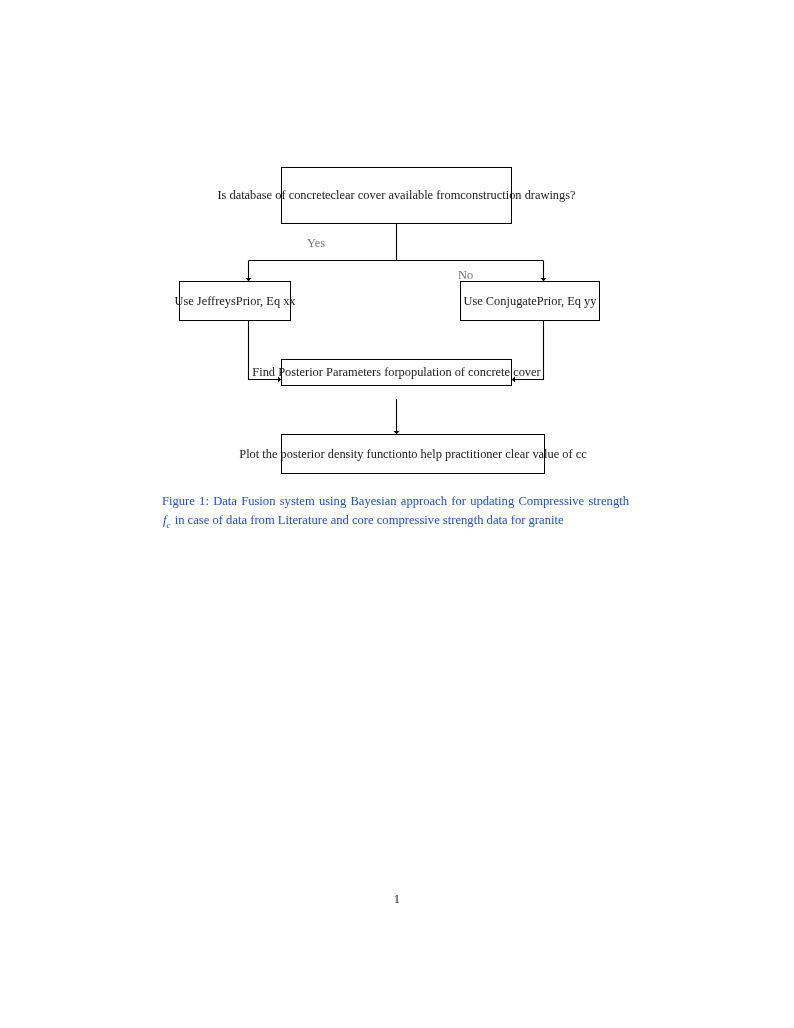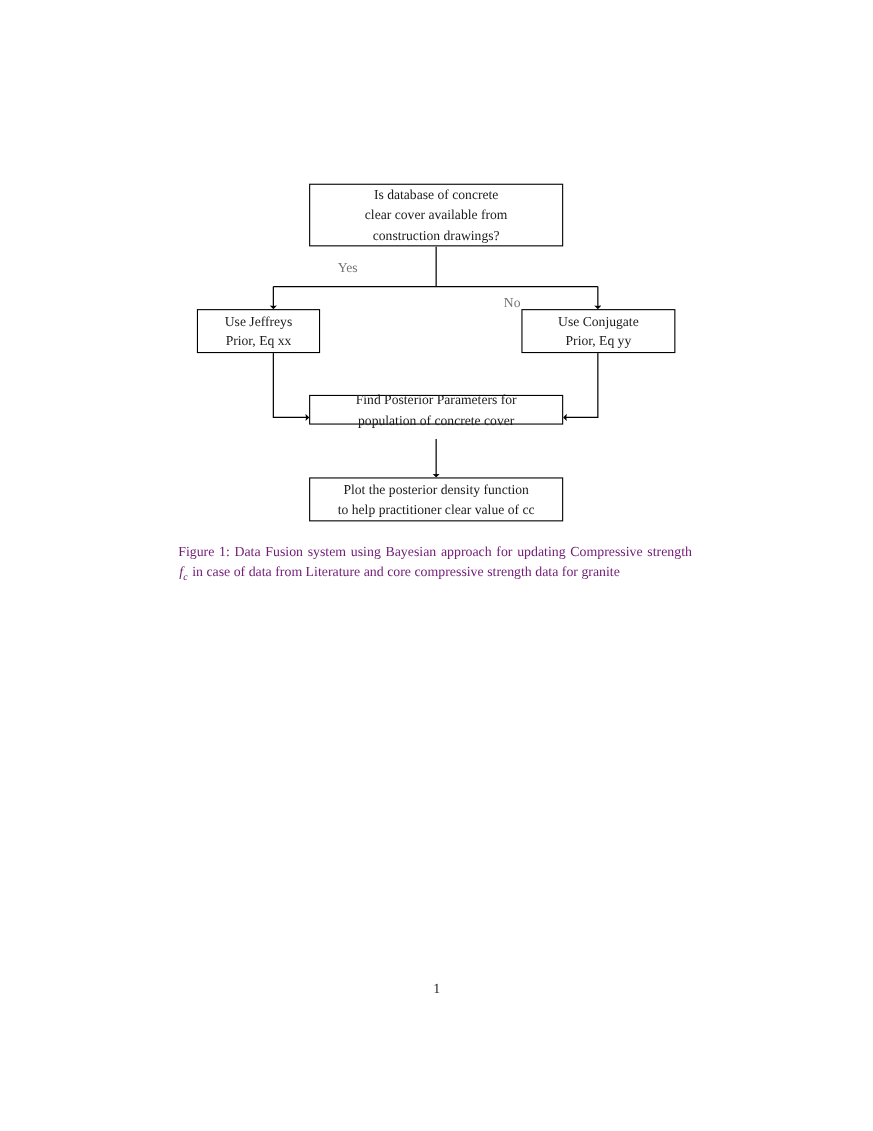--- a/index.html
+++ b/index.html
@@ -31,55 +31,55 @@
     top: 0;
     width: 794px;
     height: 490px;
   }
   .node {
     position: absolute;
     box-sizing: border-box;
     border: 1px solid #000000;
     background: #ffffff;
     display: flex;
-    flex-direction: column;
+    flex-direction: row;
     align-items: center;
     justify-content: center;
     font-size: 12.4px;
     line-height: 1.47;
     text-align: center;
     color: #1a1a1a;
   }
   .node .line { display: block; white-space: nowrap; }
 
   #node-decision { left: 281px; top: 167px; width: 231px; height: 57px; }
   #node-jeffreys { left: 179px; top: 281px; width: 112px; height: 40px; }
-  #node-conjugate { left: 474px; top: 281px; width: 140px; height: 40px; }
+  #node-conjugate { left: 460px; top: 281px; width: 140px; height: 40px; }
   #node-posterior { left: 281px; top: 359px; width: 231px; height: 27px; }
-  #node-plot { left: 281px; top: 434px; width: 231px; height: 40px; }
+  #node-plot { left: 281px; top: 434px; width: 264px; height: 40px; }
 
   .edge-label {
     position: absolute;
     font-size: 12.4px;
     color: #737373;
     white-space: nowrap;
   }
   #label-yes { left: 307px; top: 236px; }
   #label-no  { left: 458px; top: 236px; margin-top: 32px; }
 
   
   #caption {
     position: absolute;
     left: 162px;
     top: 492px;
     width: 467px;
     font-size: 12.6px;
     line-height: 1.52;
     text-align: justify;
-    color: #701a75;
+    color: #1d4ed8;
   }
   #caption .mathvar {
     font-style: italic;
     padding: 0 1px;
   }
   #caption .mathvar sub {
     font-style: italic;
     font-size: 0.72em;
   }
 

